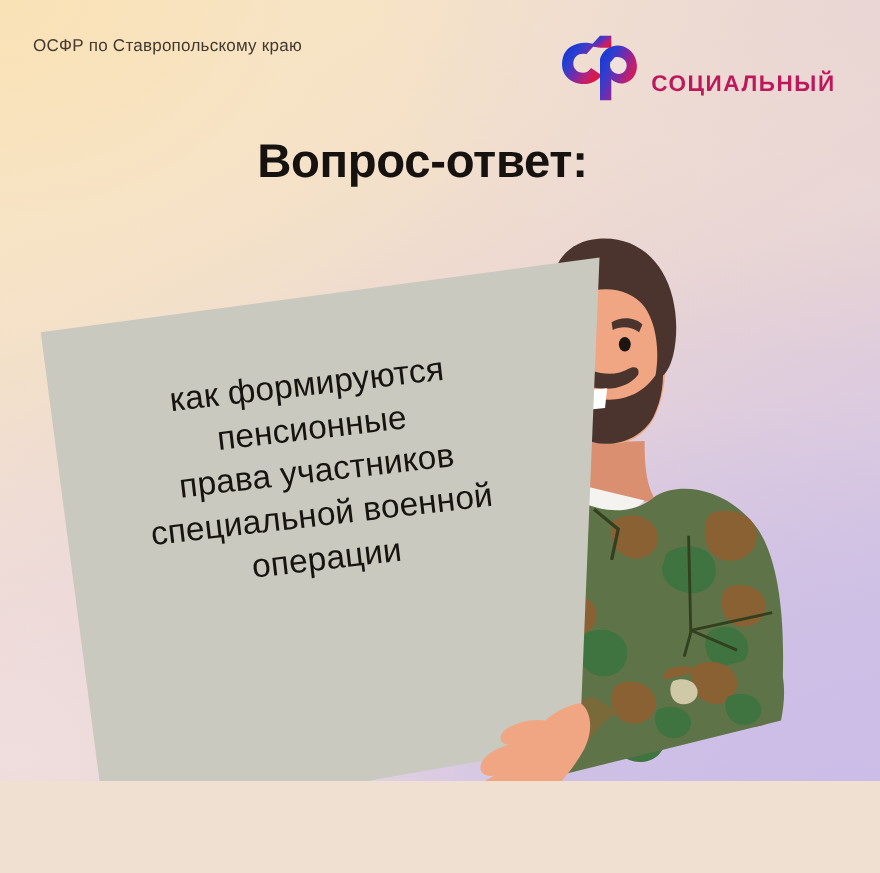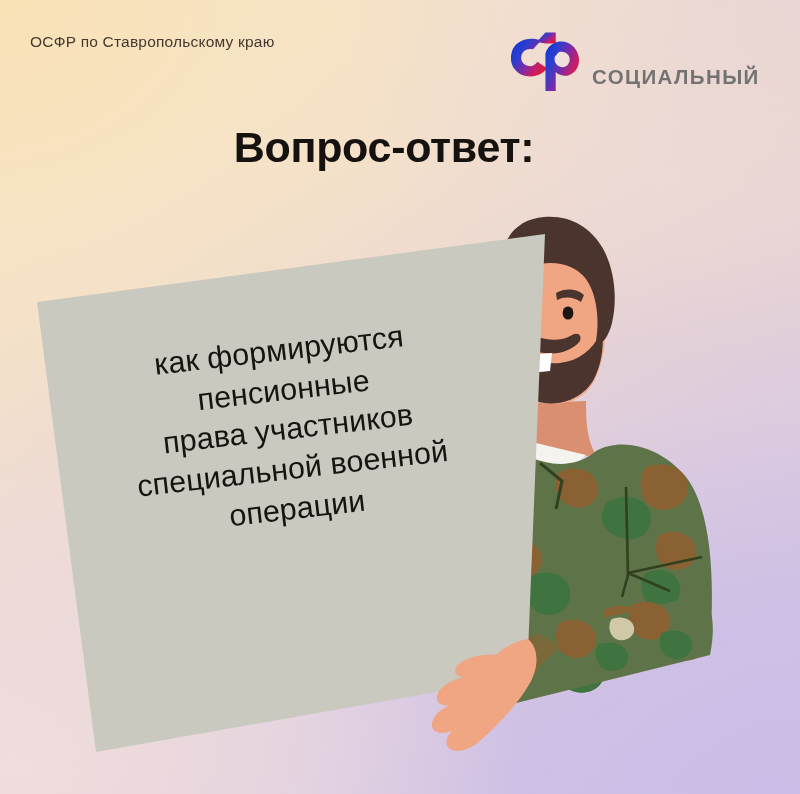--- a/index.html
+++ b/index.html
@@ -5,21 +5,21 @@
 <style>
   html,body{margin:0;padding:0;}
   body{
     width:800px;height:794px;
     font-family:"Liberation Sans","DejaVu Sans",sans-serif;
     overflow:hidden;
     background:#efe0d2;
   }
   #poster{
     position:relative;
-    width:800px;height:794px;
+    width:800px;height:710px;
     overflow:hidden;
     isolation:isolate;
   }
   
   .bg-base{
     position:absolute;inset:0;
     background:#f3e4cf;
   }
   .bg-l1{
     position:absolute;inset:0;
@@ -62,21 +62,21 @@
     position:absolute;left:507px;top:28px;
     display:flex;align-items:center;gap:11px;
   }
   .logo-mark{width:74px;height:66px;display:block;}
   .logo-words{
     display:flex;flex-direction:column;
     line-height:1.06;
     font-size:20.5px;
     font-weight:700;
     letter-spacing:1.4px;
-    color:#737373;
+    color:#be185d;
     white-space:nowrap;
     margin-top:31px;
   }
 
   
   .main-title{
     position:absolute;left:0;right:0;top:123px;
     text-align:center;
     font-size:43px;
     font-weight:700;

